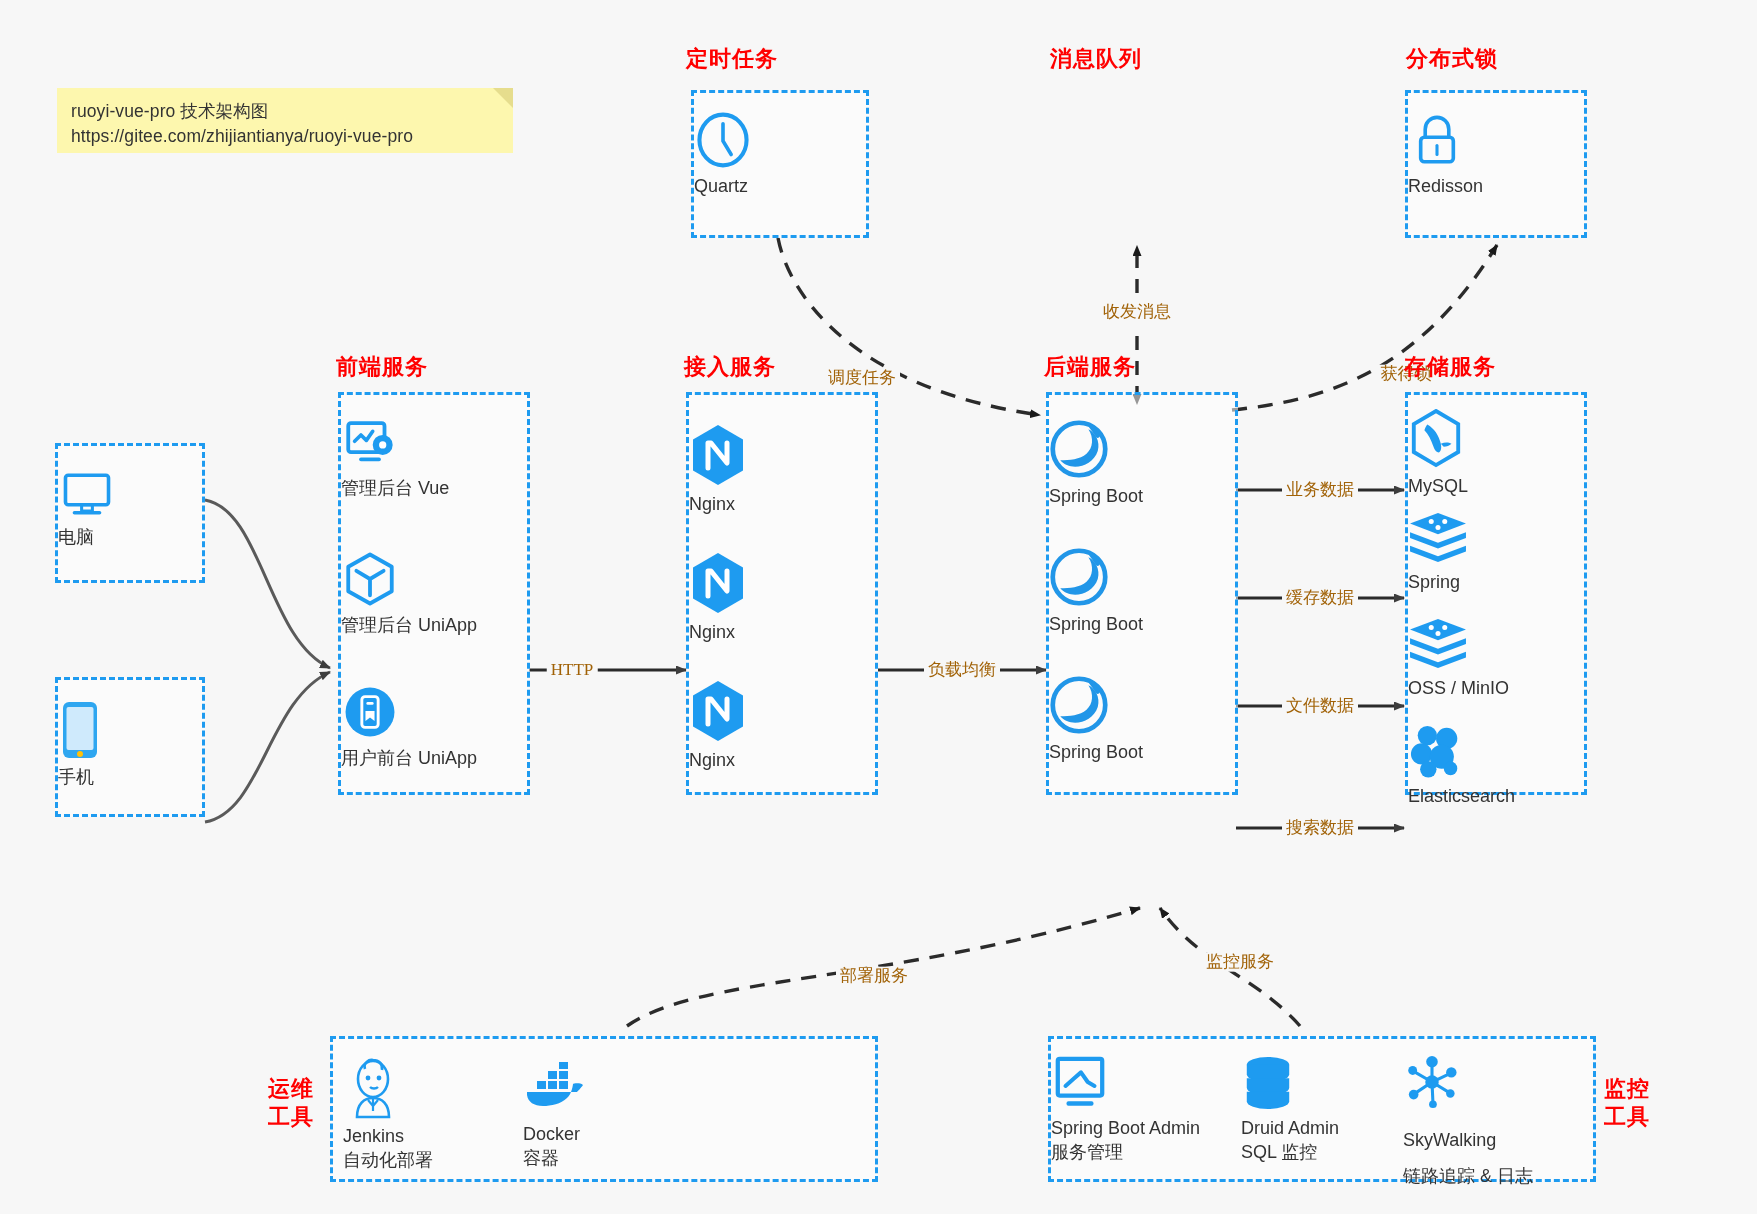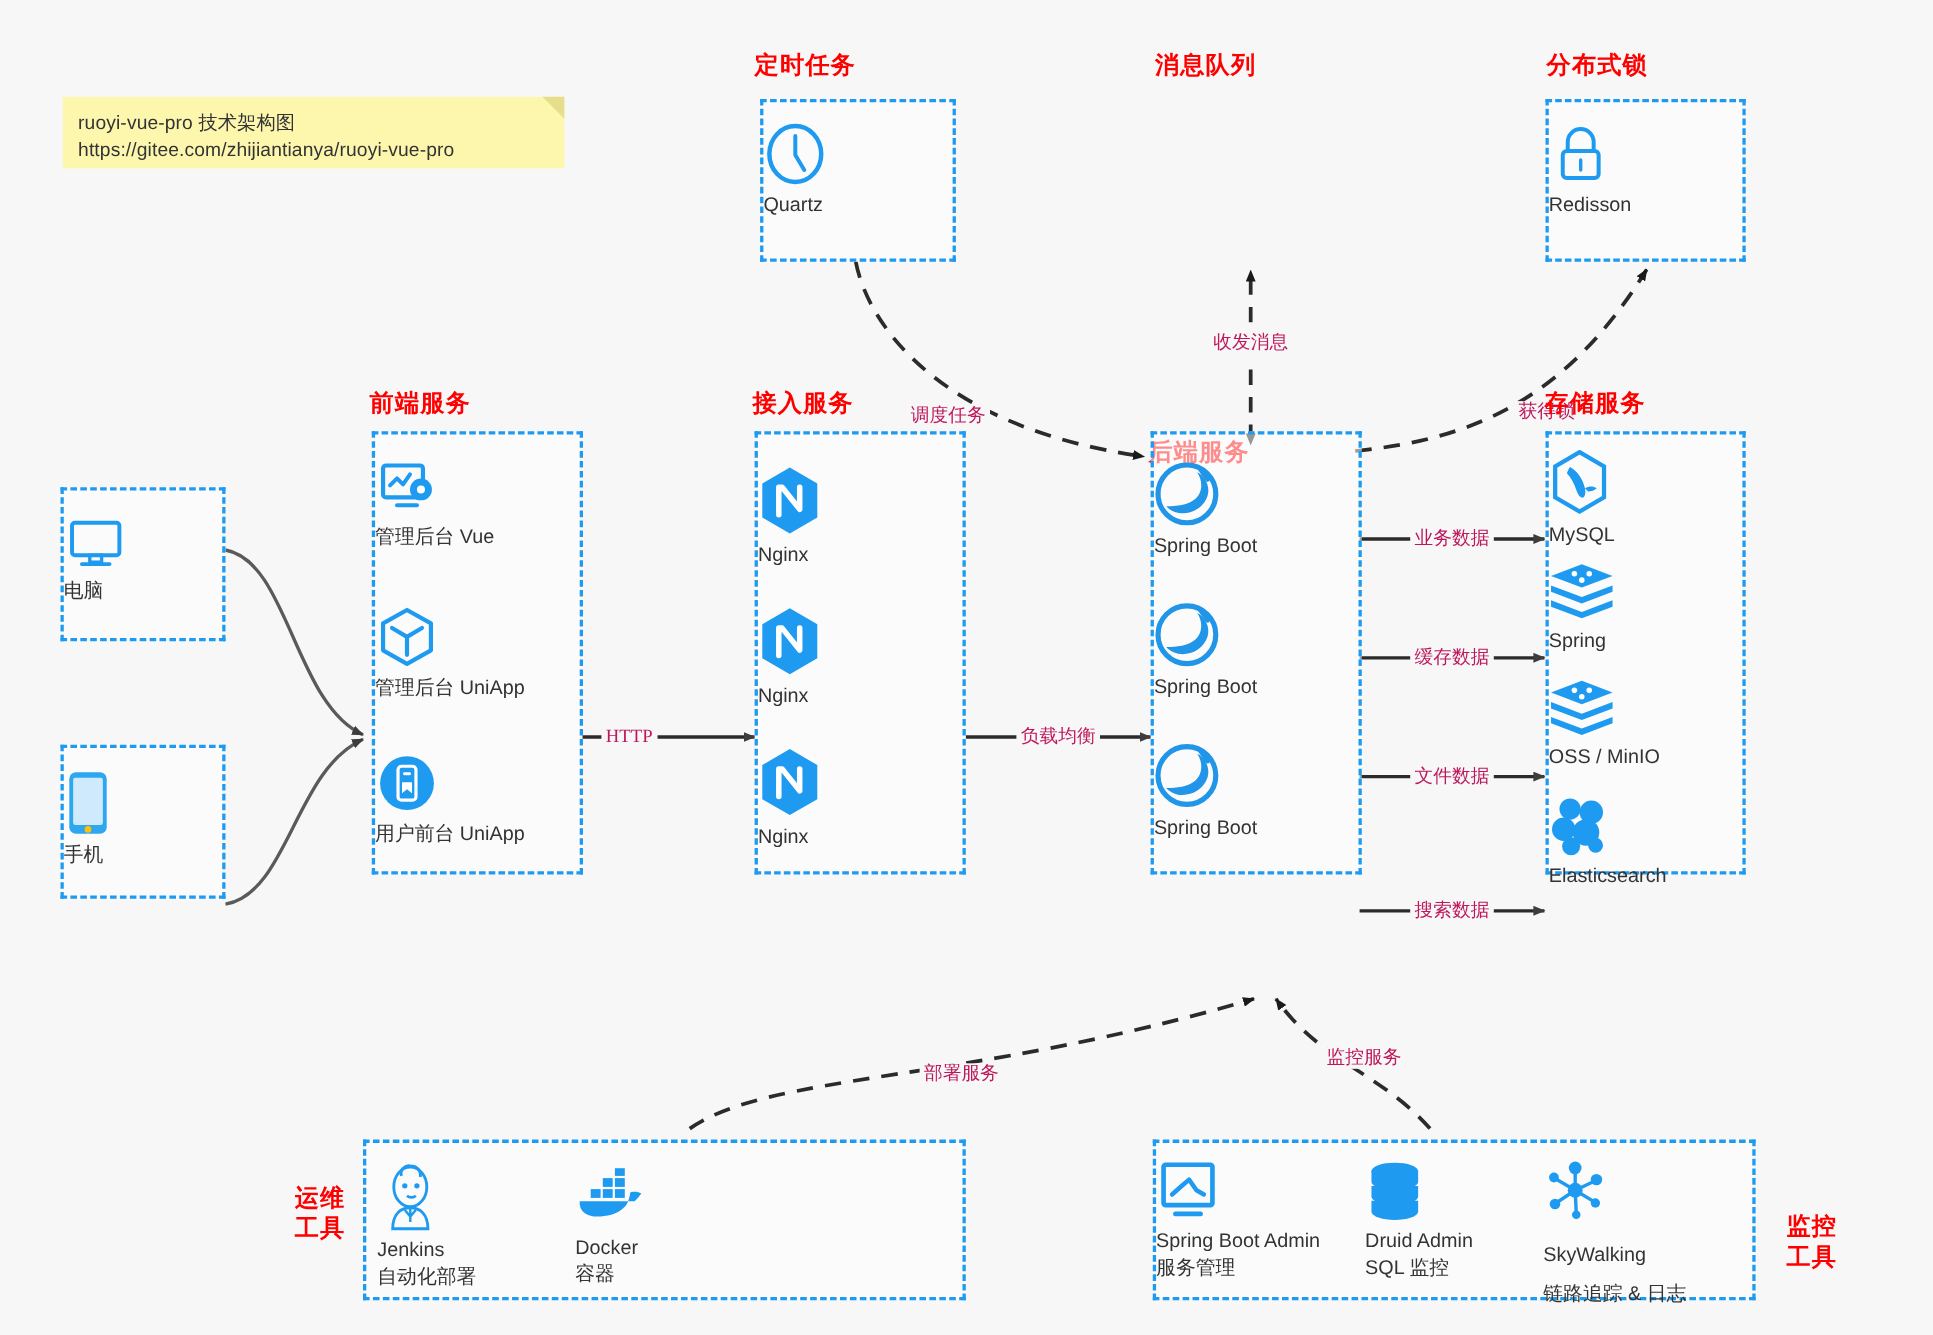--- a/index.html
+++ b/index.html
@@ -51,21 +51,21 @@
   }
   .node .cap {
     font-size:18px; color:#333; margin-top:6px; white-space:nowrap; line-height:1.3;
   }
   .node .cap2 { font-size:18px; color:#333; line-height:1.35; white-space:nowrap; }
   .ic { display:block; }
 
   
   .elabel {
     position:absolute;
-    font-size:17px; color:#be185d;
+    font-size:17px; color:#a16207;
     background:#f7f7f7;
     padding:0 4px;
     white-space:nowrap;
     transform:translate(-50%,-50%);
     line-height:1.1;
   }
   .elabel.en { font-size:17px; }
 </style>
 </head>
 <body>
@@ -220,21 +220,21 @@
     </div>
     <div class="node" style="left:0; top:284px; width:192px;">
       <svg class="ic" width="58" height="64" viewBox="0 0 58 64">
         <path d="M29 2 L54 16.5 L54 47.5 L29 62 L4 47.5 L4 16.5 Z" fill="#1e9bf0"></path>
         <path d="M19 45 L19 20 L22 20 L38 40 L38 20" fill="none" stroke="#fff" stroke-width="5" stroke-linejoin="round" stroke-linecap="round"></path>
       </svg>
       <div class="cap">Nginx</div>
     </div>
   </div>
 
-  <div class="gtitle" style="left:1044px; top:352px; width:196px;margin-top:44px;">后端服务</div>
+  <div class="gtitle" style="left:1044px; top:352px; width:196px;">后端服务</div>
   <div class="gbox" style="left:1046px; top:392px; width:192px; height:403px;">
     <div class="node" style="left:0; top:24px; width:192px;">
       <svg class="ic" width="60" height="60" viewBox="0 0 64 64">
         <path d="M32 4 A28 28 0 1 0 32 60 A28 28 0 0 0 32 4 Z" fill="none" stroke="#2196e8" stroke-width="5"></path>
         <path d="M12 44 C22 56 46 52 52 34 C55 24 49 14 42 11 C48 20 47 31 40 37 C33 43 22 44 12 44 Z" fill="#2196e8"></path>
         <path d="M45 8 L52 18" stroke="#2196e8" stroke-width="4.5" stroke-linecap="round"></path>
       </svg>
       <div class="cap">Spring Boot</div>
     </div>
     <div class="node" style="left:0; top:152px; width:192px;">
@@ -361,18 +361,18 @@
         <circle cx="10" cy="16" r="4.6" fill="#1e9bf0"></circle>
         <circle cx="50" cy="18" r="5.4" fill="#1e9bf0"></circle>
         <circle cx="11" cy="41" r="5" fill="#1e9bf0"></circle>
         <circle cx="49" cy="40" r="4.4" fill="#1e9bf0"></circle>
         <circle cx="31" cy="51" r="4" fill="#1e9bf0"></circle>
       </svg>
       <div class="cap">SkyWalking</div>
       <div class="cap2">链路追踪 &amp; 日志</div>
     </div>
   </div>
-  <div class="gtitle side" style="left:1604px; top:1075px; width:66px; text-align:right;margin-top:26px;">
+  <div class="gtitle side" style="left:1604px; top:1075px; width:66px; text-align:left;">
     <div>监控</div>
     <div>工具</div>
   </div>
 
 </div>
 
 </body></html>

